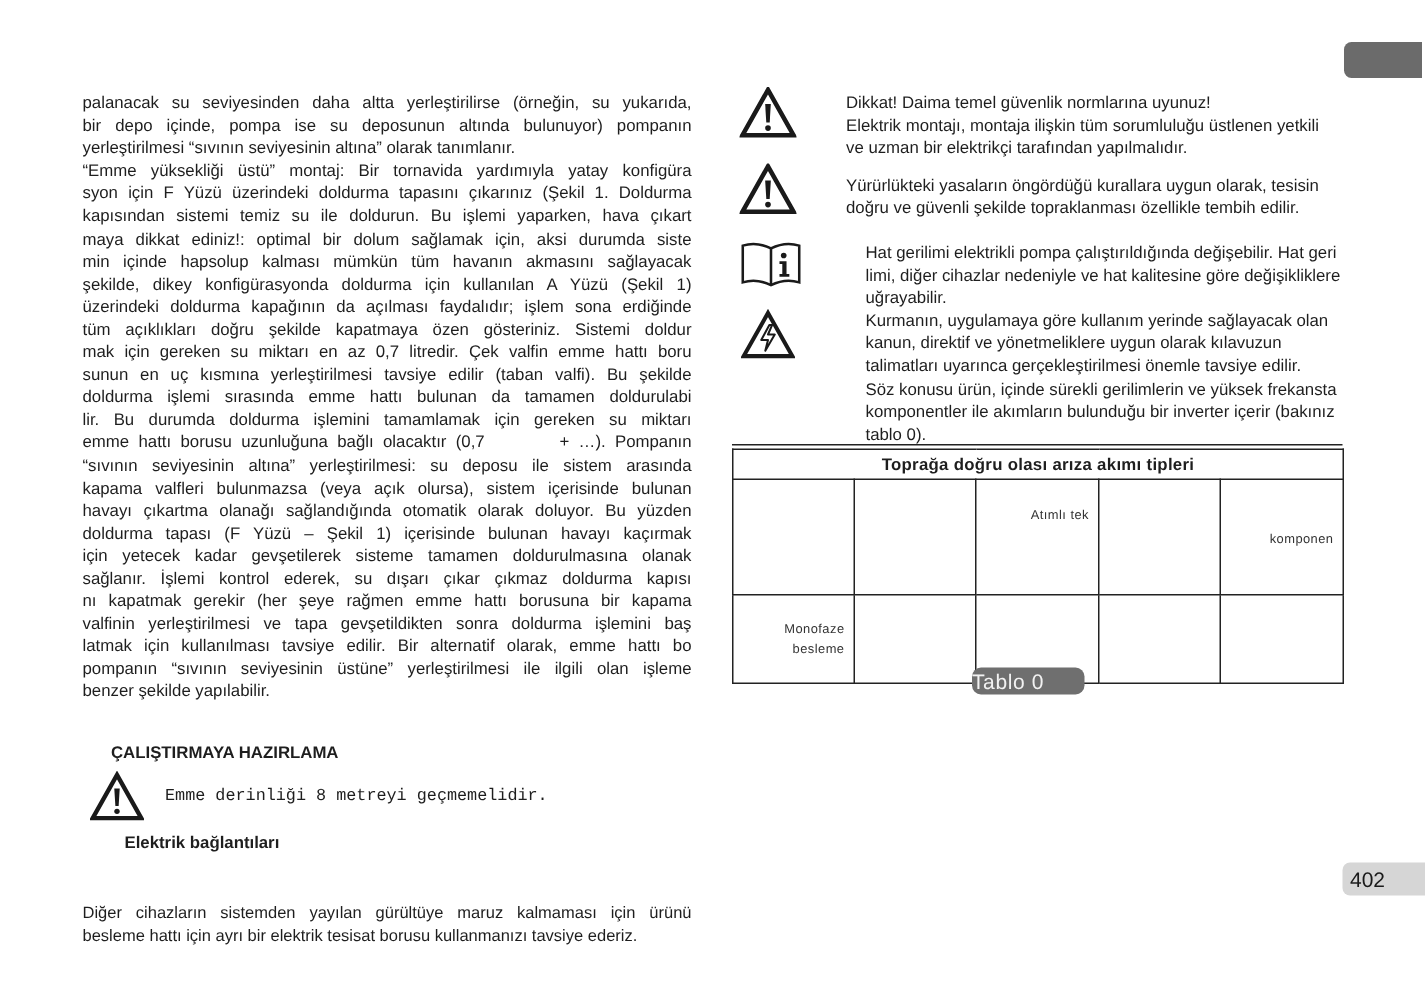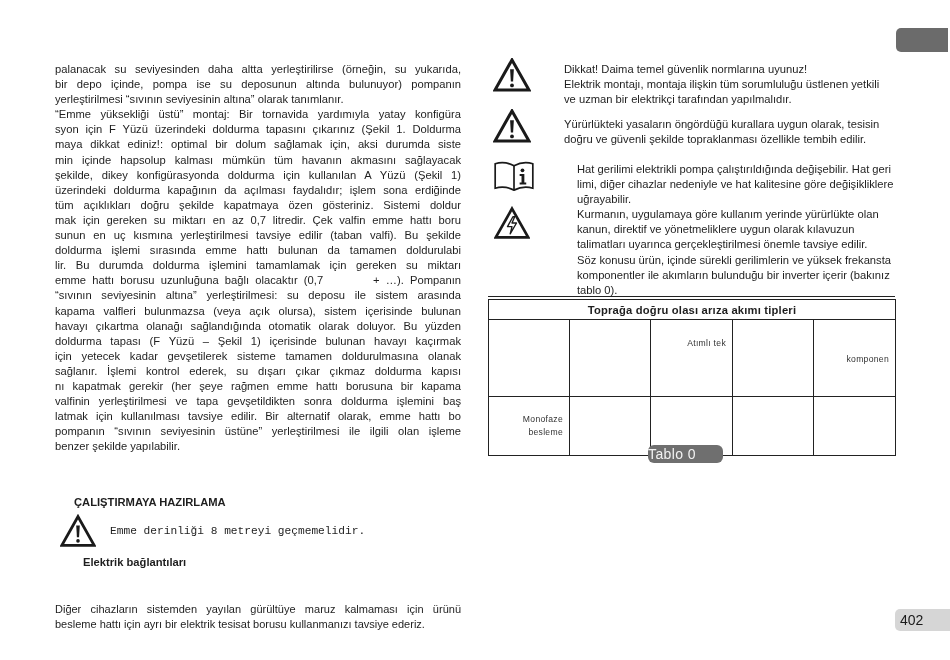--- a/index.html
+++ b/index.html
@@ -54,34 +54,35 @@
   .tablo-badge {
     position:absolute; left:648px; top:445px; width:75px; height:18px;
     background:#6f6f6f; color:#f2f2f2; border-radius:6px;
     font-size:14px; text-align:left; line-height:18px; letter-spacing:0.4px;
   }
   .tab-top {
     position:absolute; left:896px; top:28px; width:52px; height:24px;
     background:#6b6b6b; border-radius:5px 0 0 5px;
   }
   .page-num {
-    position:absolute; left:895px; top:609px; width:55px; height:22px;
+    position:absolute; left:895px; top:575px; width:55px; height:22px;
     background:#d6d6d6; border-radius:5px 0 0 5px;
     font-size:14px; line-height:22px; padding-left:5px; box-sizing:border-box; color:#1a1a1a;
   }
 </style>
 </head>
 <body>
 
 <div class="col-left">
   <span class="line">palanacak su seviyesinden daha altta yerleştirilirse (örneğin, su yukarıda,</span>
   <span class="line">bir depo içinde, pompa ise su deposunun altında bulunuyor) pompanın</span>
   <span class="line last">yerleştirilmesi “sıvının seviyesinin altına” olarak tanımlanır.</span>
   <span class="line">“Emme yüksekliği üstü” montaj: Bir tornavida yardımıyla yatay konfigüra</span>
   <span class="line">syon için F Yüzü üzerindeki doldurma tapasını çıkarınız (Şekil 1.  Doldurma</span>
+  <span class="line">kapısından sistemi temiz su ile doldurun. Bu işlemi yaparken, hava çıkart</span>
   <span class="line">maya dikkat ediniz!: optimal bir dolum sağlamak için, aksi durumda siste</span>
   <span class="line">min içinde hapsolup kalması mümkün tüm havanın akmasını sağlayacak</span>
   <span class="line">şekilde, dikey konfigürasyonda doldurma için kullanılan A Yüzü (Şekil 1)</span>
   <span class="line">üzerindeki doldurma kapağının da açılması faydalıdır; işlem sona erdiğinde</span>
   <span class="line">tüm açıklıkları doğru şekilde kapatmaya özen gösteriniz. Sistemi doldur</span>
   <span class="line">mak için gereken su miktarı en az 0,7 litredir. Çek valfin emme hattı boru</span>
   <span class="line">sunun en uç kısmına yerleştirilmesi tavsiye edilir (taban valfi). Bu şekilde</span>
   <span class="line">doldurma işlemi sırasında emme hattı bulunan da tamamen doldurulabi</span>
   <span class="line">lir. Bu durumda doldurma işlemini tamamlamak için gereken su miktarı</span>
   <span class="line" style="white-space:pre;">emme hattı borusu uzunluğuna bağlı olacaktır (0,7        + …). Pompanın</span>
@@ -140,21 +141,21 @@
 <svg class="r-icon" style="left:493px; top:160px; width:42px; height:32px;" viewBox="0 0 44 34">
   <path d="M22 6 Q12 1 2 4 L2 30 Q12 27 22 32 Q32 27 42 30 L42 4 Q32 1 22 6 Z" fill="none" stroke="#1a1a1a" stroke-width="1.8"></path>
   <line x1="22" y1="6" x2="22" y2="32" stroke="#1a1a1a" stroke-width="1.8"></line>
   <circle cx="31" cy="11" r="2" fill="#1a1a1a"></circle>
   <path d="M28 15 L33 15 L33 24 L35 24 L35 26 L28 26 L28 24 L30 24 L30 17 L28 17 Z" fill="#1a1a1a"></path>
 </svg>
 <div class="right-block" style="top:162px;margin-left:13px;">
   <span class="line">Hat gerilimi elektrikli pompa çalıştırıldığında değişebilir. Hat geri</span>
   <span class="line">limi, diğer cihazlar nedeniyle ve hat kalitesine göre değişikliklere</span>
   <span class="line">uğrayabilir.</span>
-  <span class="line">Kurmanın, uygulamaya göre kullanım yerinde yürürlükte olan</span>
+  <span class="line">Kurmanın, uygulamaya göre kullanım yerinde sağlayacak olan</span>
   <span class="line">kanun, direktif ve yönetmeliklere uygun olarak kılavuzun</span>
   <span class="line">talimatları uyarınca gerçekleştirilmesi önemle tavsiye edilir.</span>
   <span class="line">Söz konusu ürün, içinde sürekli gerilimlerin ve yüksek frekansta</span>
   <span class="line">komponentler ile akımların bulunduğu bir inverter içerir (bakınız</span>
   <span class="line">tablo 0).</span>
 </div>
 
 <svg class="r-icon" style="left:494px; top:206px; width:36px; height:34px;" viewBox="0 0 40 36">
   <path d="M20 2 L38 34 L2 34 Z" fill="none" stroke="#1a1a1a" stroke-width="3"></path>
   <path d="M21 11 L15 22 L20 22 L18 30 L25 18 L20 18 L23 11 Z" fill="none" stroke="#1a1a1a" stroke-width="1.5" stroke-linejoin="round"></path>

